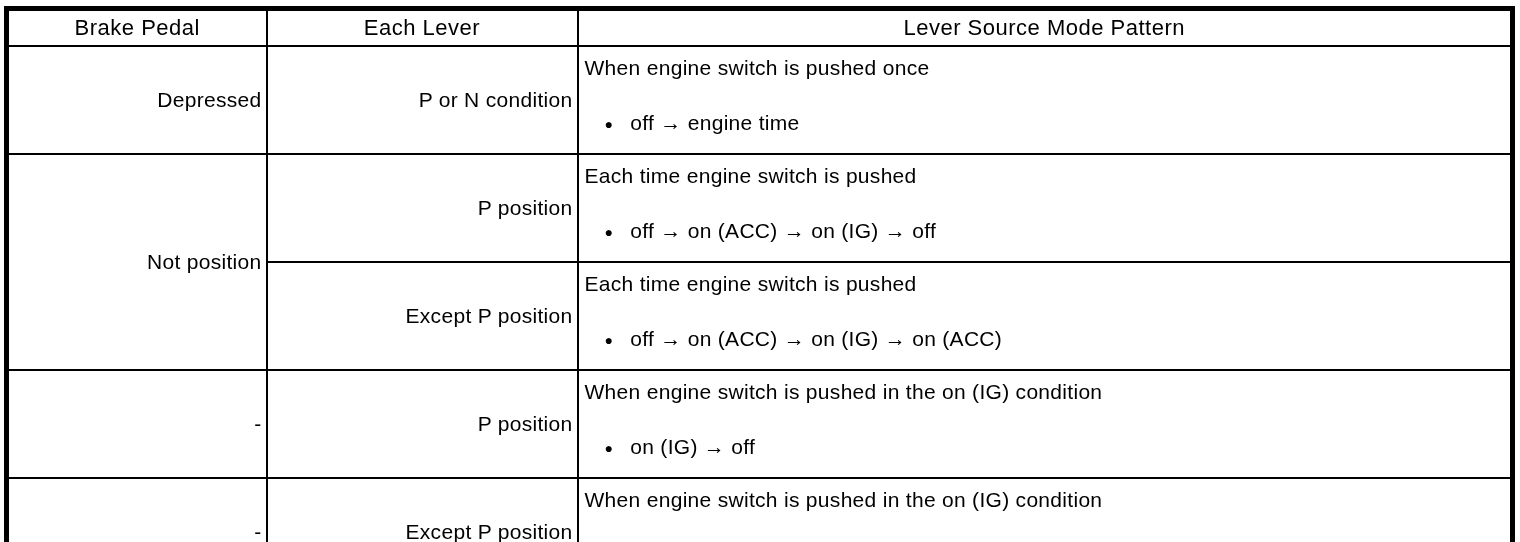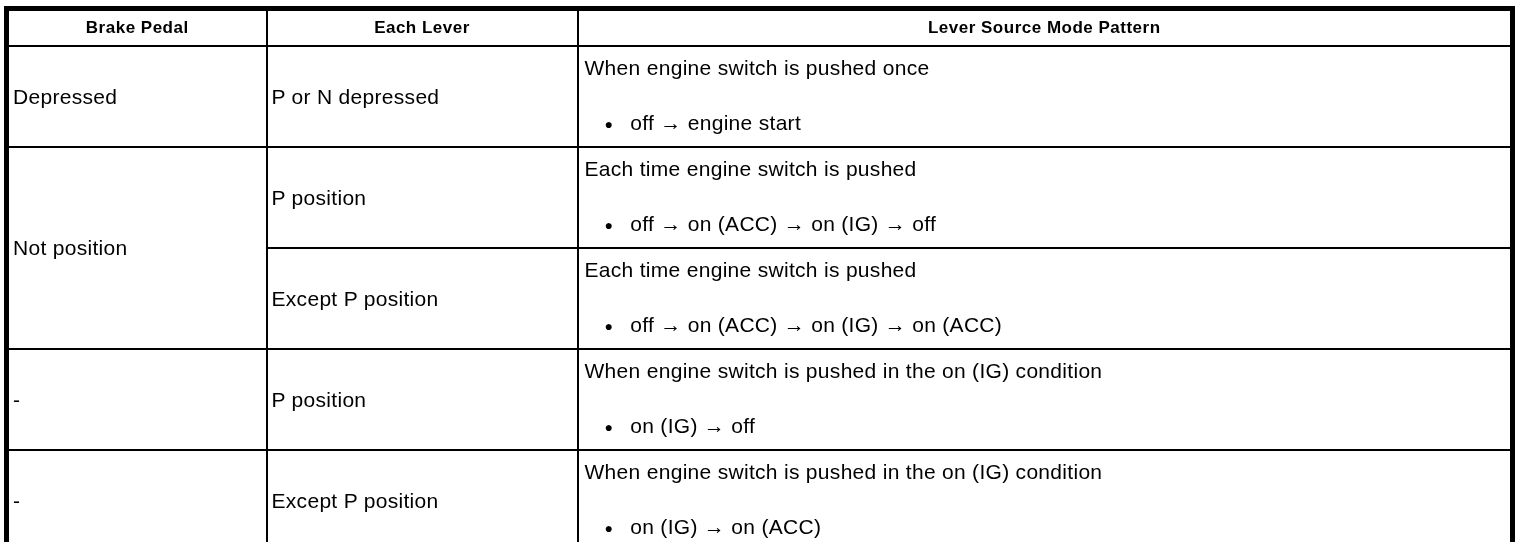--- a/index.html
+++ b/index.html
@@ -30,41 +30,41 @@
   table.mode-table td {
     border: 2px solid #000000;
   }
   table.mode-table {
     border: 5px solid #000000;
   }
   col.c1 { width: 260px; }
   col.c2 { width: 311px; }
   col.c3 { width: 935px; }
   th {
-    font-size: 17px;
-    font-weight: bold;
+    font-size: 22px;
+    font-weight: normal;
     letter-spacing: 0.5px;
     text-align: center;
     height: 34px;
     padding: 0;
   }
   td {
     font-size: 21px;
     letter-spacing: 0.3px;
     line-height: 24px;
   }
   td.cell-brake,
   td.cell-shift {
     vertical-align: middle;
-    text-align: left;
+    text-align: right;
     padding: 0 4px 0 4px;
   }
   td.cell-pattern {
     vertical-align: top;
-    padding: 9px 8px 11px 6px;
+    padding: 9px 8px 18px 6px;
   }
   .bullet-row {
     margin-top: 31px;
     padding-left: 20px;
     display: flex;
     align-items: center;
   }
   .bullet {
     font-size: 14px;
     line-height: 1;
@@ -91,26 +91,26 @@
     <thead>
       <tr>
         <th>Brake Pedal</th>
         <th>Each Lever</th>
         <th>Lever Source Mode Pattern</th>
       </tr>
     </thead>
     <tbody>
       <tr class="r1">
         <td class="cell-brake">Depressed</td>
-        <td class="cell-shift">P or N depressed</td>
+        <td class="cell-shift">P or N condition</td>
         <td class="cell-pattern">
           <div class="heading">When engine switch is pushed once</div>
           <div class="bullet-row">
             <span class="bullet">●</span>
-            <span>off → engine start</span>
+            <span>off → engine time</span>
           </div>
         </td>
       </tr>
       <tr class="r2">
         <td class="cell-brake" rowspan="2">Not position</td>
         <td class="cell-shift">P position</td>
         <td class="cell-pattern">
           <div class="heading">Each time engine switch is pushed</div>
           <div class="bullet-row">
             <span class="bullet">●</span>

